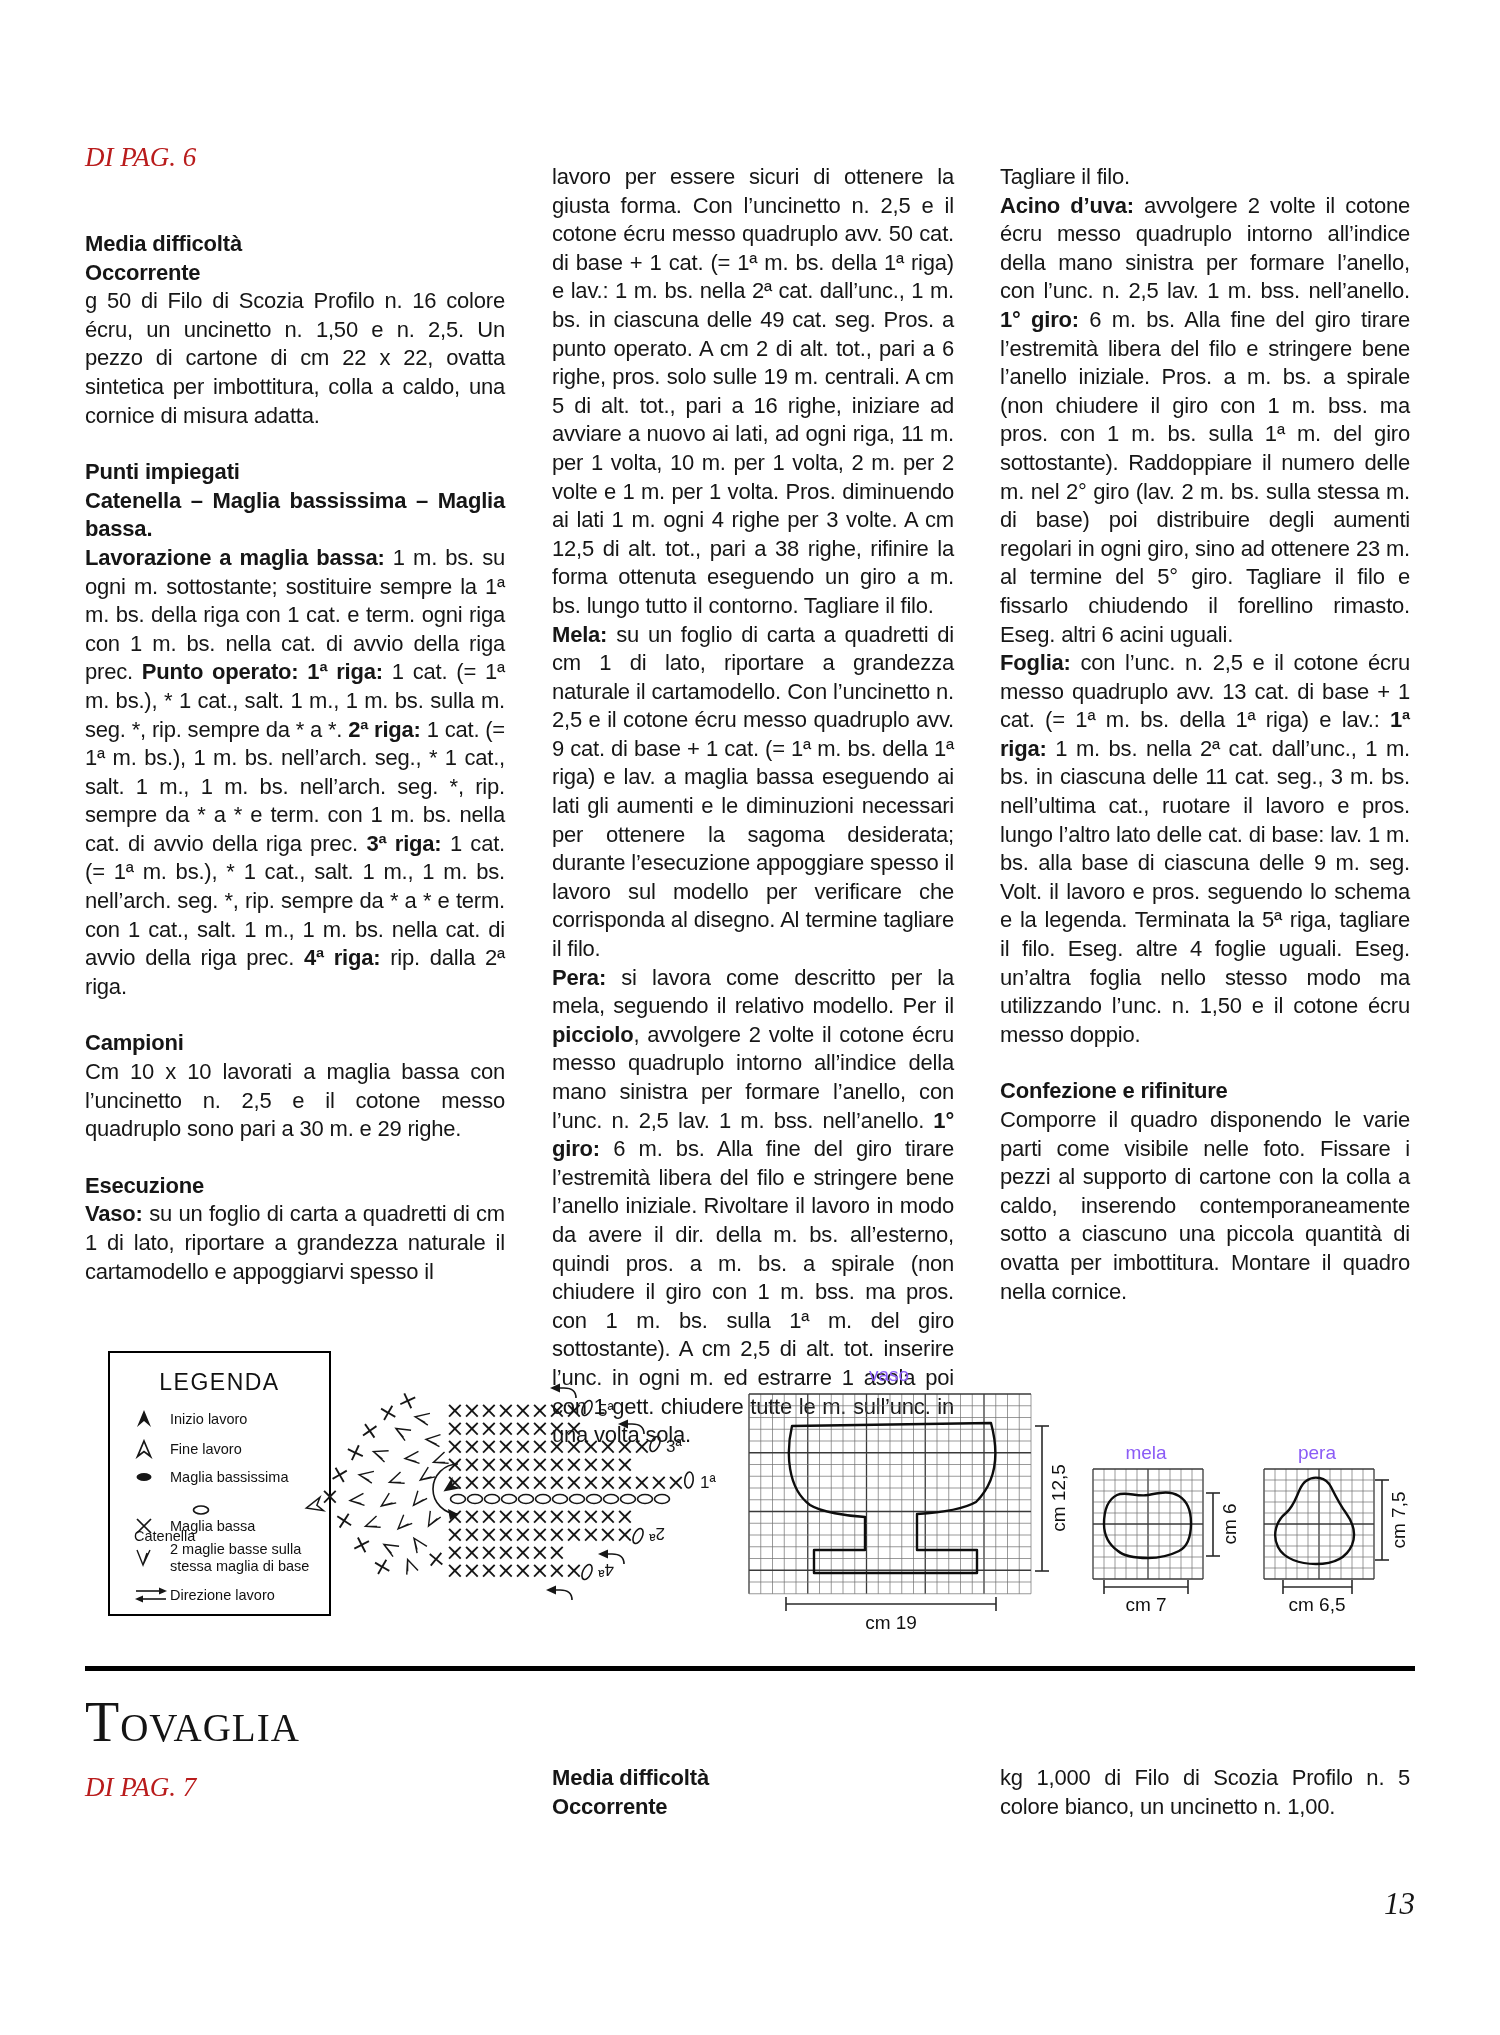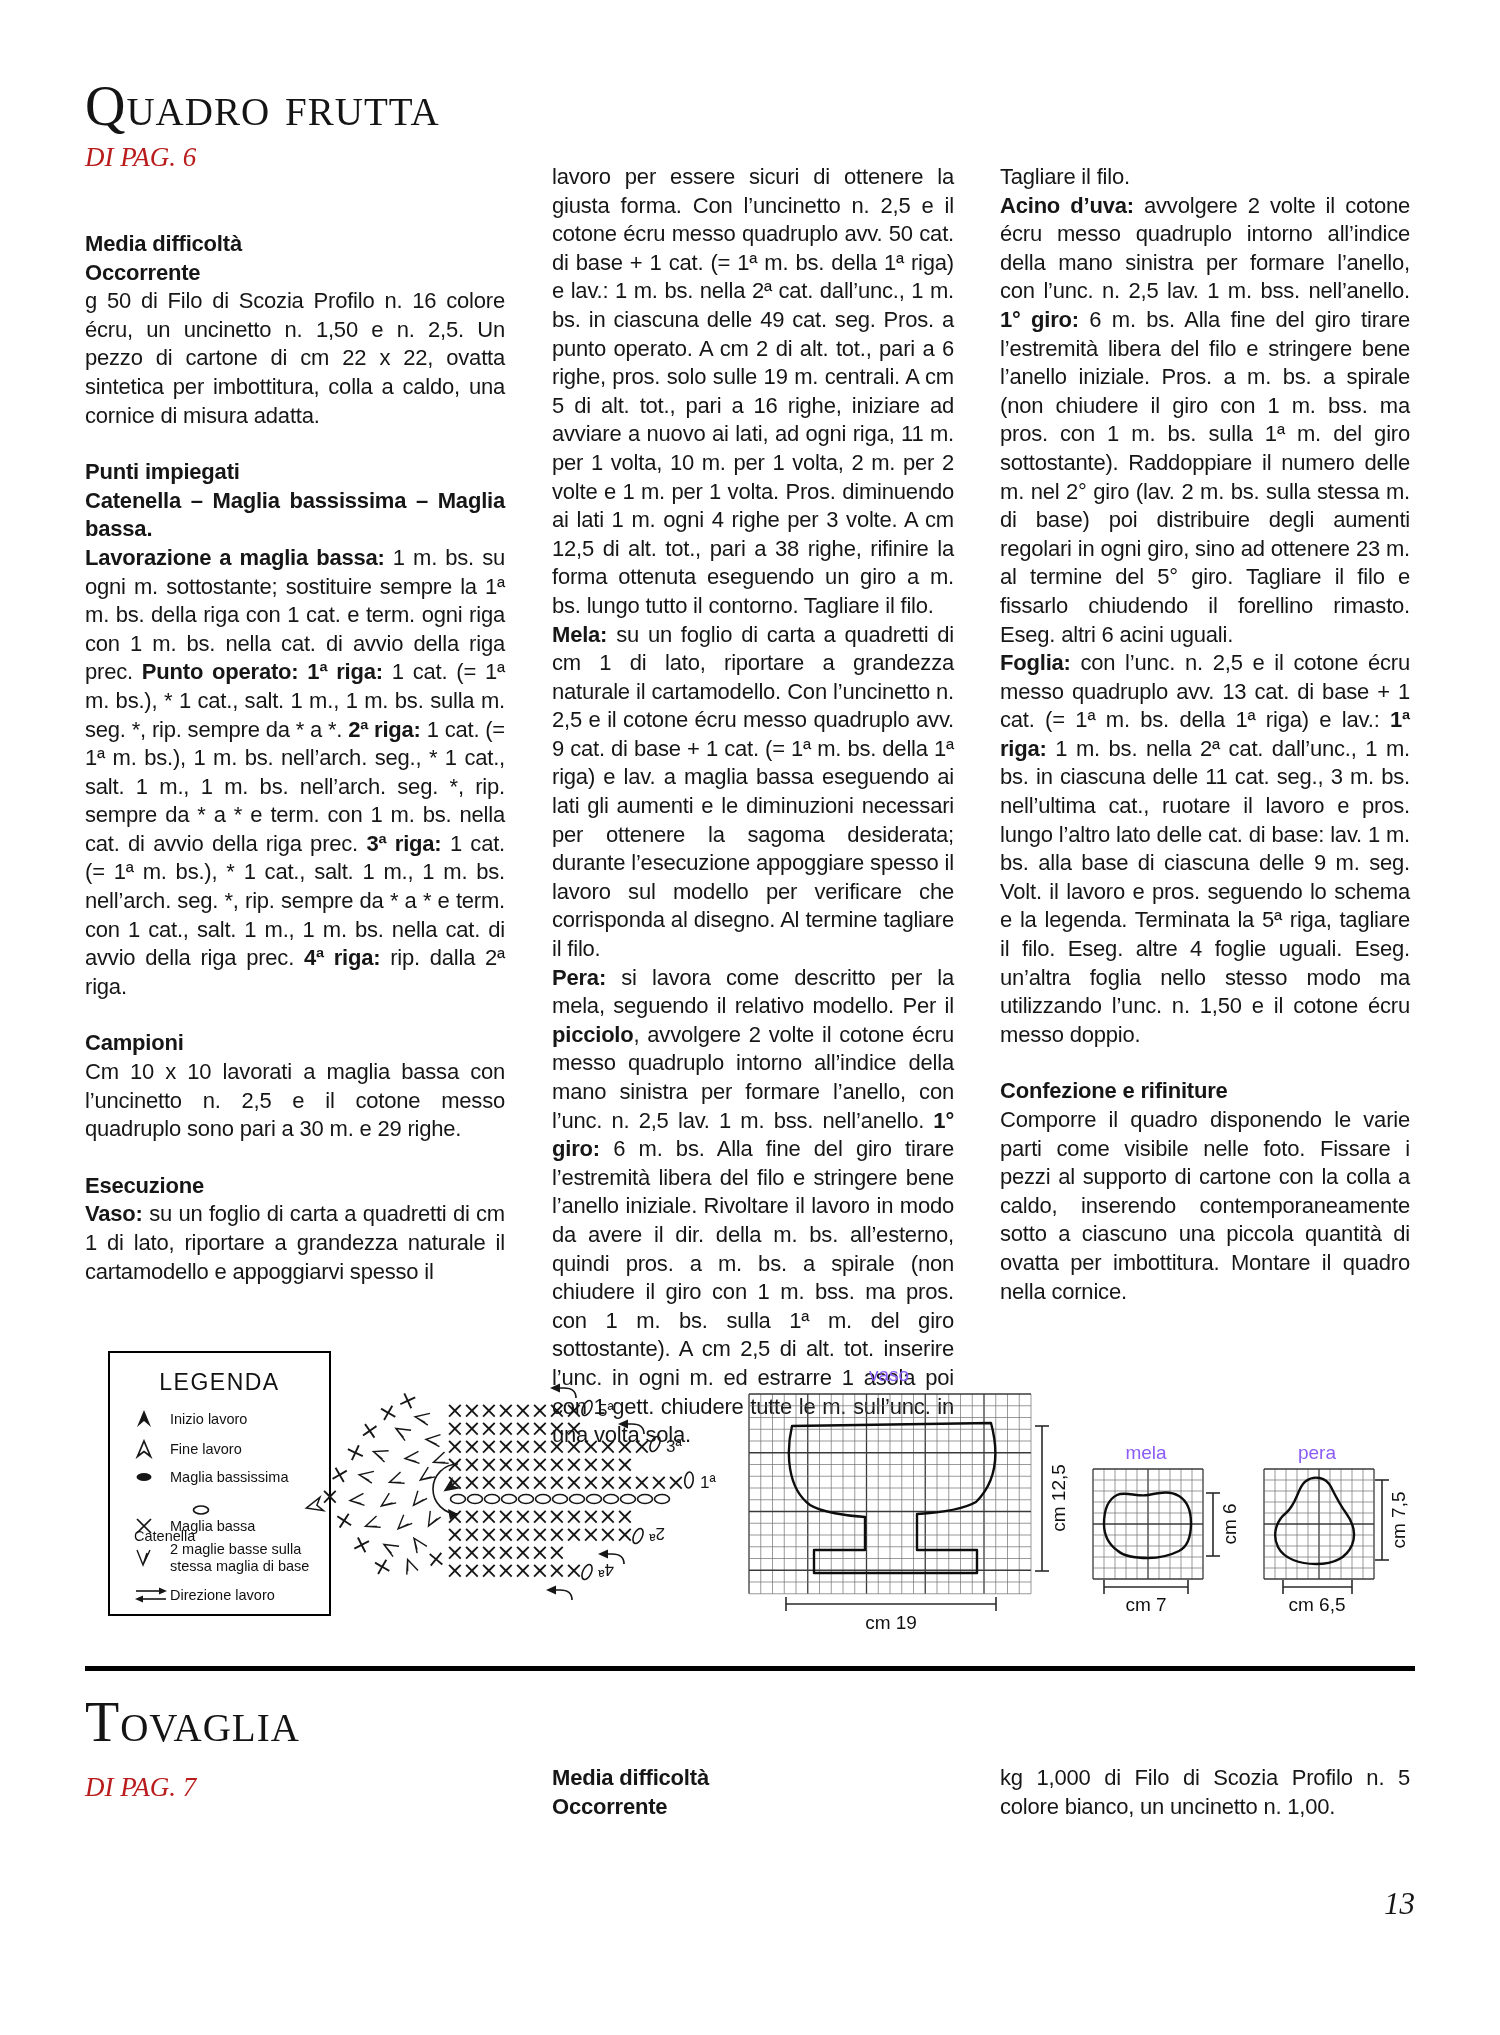--- a/index.html
+++ b/index.html
@@ -25,21 +25,20 @@
   .vlabel{transform:rotate(-90deg);}
   #divider{position:absolute;background:#000;}
   #page-number{position:absolute;font-family:"Liberation Serif",serif;font-style:italic;
                font-size:31px;color:#161616;text-align:right;}
   svg{display:block;}
 </style>
 </head>
 <body>
 <div id="page">
 
-<div class="abs serif-title" style="left:85px;top:78px;">Quadro frutta</div>
 <div class="abs pageref" style="left:85px;top:142px;">DI PAG. 6</div>
 
 <div id="col1" class="col" style="left:85px;top:230px;width:420px;">
       <div class="h">Media difficoltà</div>
       <div class="h">Occorrente</div>
       <p><span>g 50 di Filo di Scozia Profilo n. 16 colore écru, un uncinetto n. 1,50 e n. 2,5. Un pezzo di cartone di cm 22 x 22, ovatta sintetica per imbottitura, colla a caldo, una cornice di misura adatta.</span></p>
       <div class="h mt">Punti impiegati</div>
       <p><b>Catenella – Maglia bassissima – Maglia bassa.</b></p>
       <p><b>Lavorazione a maglia bassa: </b><span>1 m. bs. su ogni m. sottostante; sostituire sempre la 1ª m. bs. della riga con 1 cat. e term. ogni riga con 1 m. bs. nella cat. di avvio della riga prec. </span><b>Punto operato: 1ª riga: </b><span>1 cat. (= 1ª m. bs.), * 1 cat., salt. 1 m., 1 m. bs. sulla m. seg. *, rip. sempre da * a *. </span><b>2ª riga: </b><span>1 cat. (= 1ª m. bs.), 1 m. bs. nell’arch. seg., * 1 cat., salt. 1 m., 1 m. bs. nell’arch. seg. *, rip. sempre da * a * e term. con 1 m. bs. nella cat. di avvio della riga prec. </span><b>3ª riga: </b><span>1 cat. (= 1ª m. bs.), * 1 cat., salt. 1 m., 1 m. bs. nell’arch. seg. *, rip. sempre da * a * e term. con 1 cat., salt. 1 m., 1 m. bs. nella cat. di avvio della riga prec. </span><b>4ª riga: </b><span>rip. dalla 2ª riga.</span></p>
       <div class="h mt">Campioni</div>

